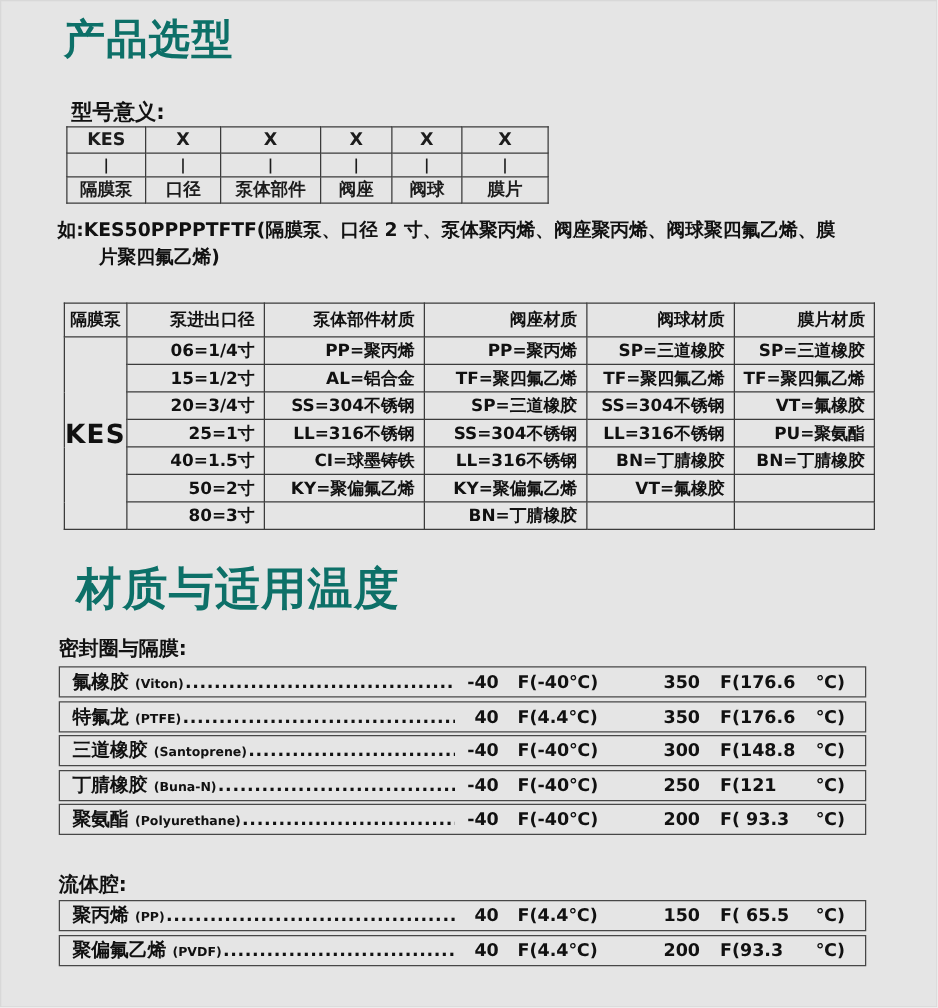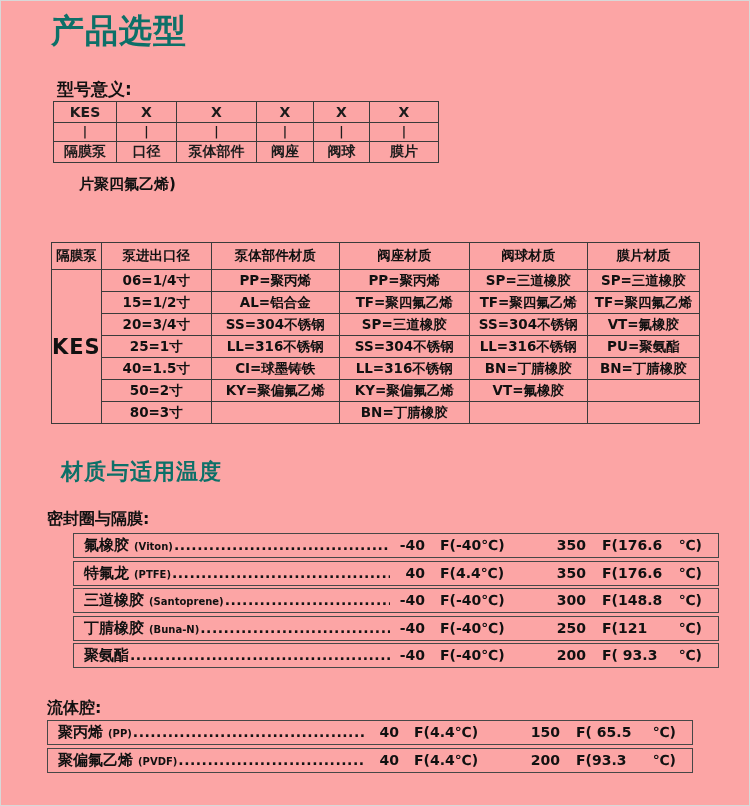--- a/index.html
+++ b/index.html
@@ -1,25 +1,25 @@
 <!DOCTYPE html>
 <html><head>
 <meta charset="utf-8">
 <style>
   html,body { margin:0; padding:0; background:#ffffff; }
   .page {
     position:relative; width:750px; height:806px; box-sizing:border-box;
-    background:#fca5a5; border:1px solid #d8d8d8; overflow:hidden;
+    background:#e5e5e5; border:1px solid #d8d8d8; overflow:hidden;
     font-family:"DejaVu Sans","Liberation Sans",sans-serif; color:#1c1c1c;
   }
   .h1 {
     position:absolute; margin:0; font-weight:bold; color:#0d7068; letter-spacing:1px;
   }
   #title-main { left:50px; top:8px; font-size:33px; }
-  #title-material { left:60px; top:456px; font-size:22px; }
+  #title-material { left:60px; top:446px; font-size:36px; }
   .sec-label { position:absolute; margin:0; font-size:17px; font-weight:bold; color:#111; }
   #model-label { left:56px; top:77px; }
   #seal-label { left:46px; top:508px; font-size:16px; }
   #fluid-label { left:46px; top:697px; font-size:16px; }
 
   
   table.model { position:absolute; left:52px; top:100px; border-collapse:collapse; table-layout:fixed; }
   table.model td {
     border:1px solid #3b3b3b; text-align:center; vertical-align:middle;
     font-size:14px; font-weight:bold; height:20px; padding:0 2px; overflow:hidden;
@@ -27,29 +27,29 @@
   table.model tr.conn td { font-size:12px; height:18px; }
 
   
   .example { position:absolute; left:45px; top:173px; margin:0; font-size:15px; font-weight:bold; line-height:21px; color:#111; }
   .example .l2 { padding-left:33px; }
 
   
   table.sel { position:absolute; left:50px; top:241px; border-collapse:collapse; table-layout:fixed; }
   table.sel th, table.sel td {
     border:1px solid #3b3b3b; font-size:13.5px; font-weight:bold; color:#111;
-    padding:0 7px; text-align:center; vertical-align:middle; height:21px; overflow:hidden; white-space:nowrap;
+    padding:0 7px; text-align:right; vertical-align:middle; height:21px; overflow:hidden; white-space:nowrap;
   }
   table.sel th { height:22px; }
   table.sel th.center { text-align:center; padding:2px 1px; }
   table.sel td.kes { text-align:center; font-size:21px; letter-spacing:1px; padding:0; }
 
   
   .temp-table { position:absolute; left:46px; width:646px; }
-  #temp-seal { top:532px;margin-left:26px; }
+  #temp-seal { top:532px; }
   #temp-fluid { top:719px; }
   .trow {
     display:flex; align-items:baseline; box-sizing:border-box;
     border:1.5px solid #474747; height:25px; line-height:22px; margin-bottom:2.5px;
     padding:0 16px 0 10px; font-weight:bold; font-size:14px; color:#111;
   }
   .trow .zh { white-space:nowrap; font-size:15px; }
   .trow .en { white-space:nowrap; margin-left:5px; font-size:10px; }
   .dots { flex:1 1 auto; overflow:hidden; white-space:nowrap; margin:0 1px; }
   .dots::after {
@@ -101,20 +101,21 @@
       <td>口径</td>
       <td>泵体部件</td>
       <td>阀座</td>
       <td>阀球</td>
       <td>膜片</td>
     </tr>
   </tbody>
     </table>
 
   <p class="example">
+    <span class="l1" style="display:block">如:KES50PPPPTFTF(隔膜泵、口径 2 寸、泵体聚丙烯、阀座聚丙烯、阀球聚四氟乙烯、膜</span>
     <span class="l2" style="display:block">片聚四氟乙烯)</span>
   </p>
 
   <table class="sel">
     <colgroup>
       <col style="width:48px">
         <col style="width:110px">
         <col style="width:128px">
       <col style="width:130px">
         <col style="width:118px">
@@ -242,20 +243,21 @@
           <span>℃)</span>
         </span>
       <span class="tmax">250</span>
       <span class="tfb">
           <span>F(121</span>
           <span>℃)</span>
         </span>
     </div>
     <div class="trow">
       <span class="zh">聚氨酯</span>
+      <span class="en">(Polyurethane)</span>
       <span class="dots"></span>
       <span class="tmin">-40</span>
       <span class="tfa">
           <span>F(-40</span>
           <span>℃)</span>
         </span>
       <span class="tmax">200</span>
       <span class="tfb">
           <span>F( 93.3</span>
           <span>℃)</span>

